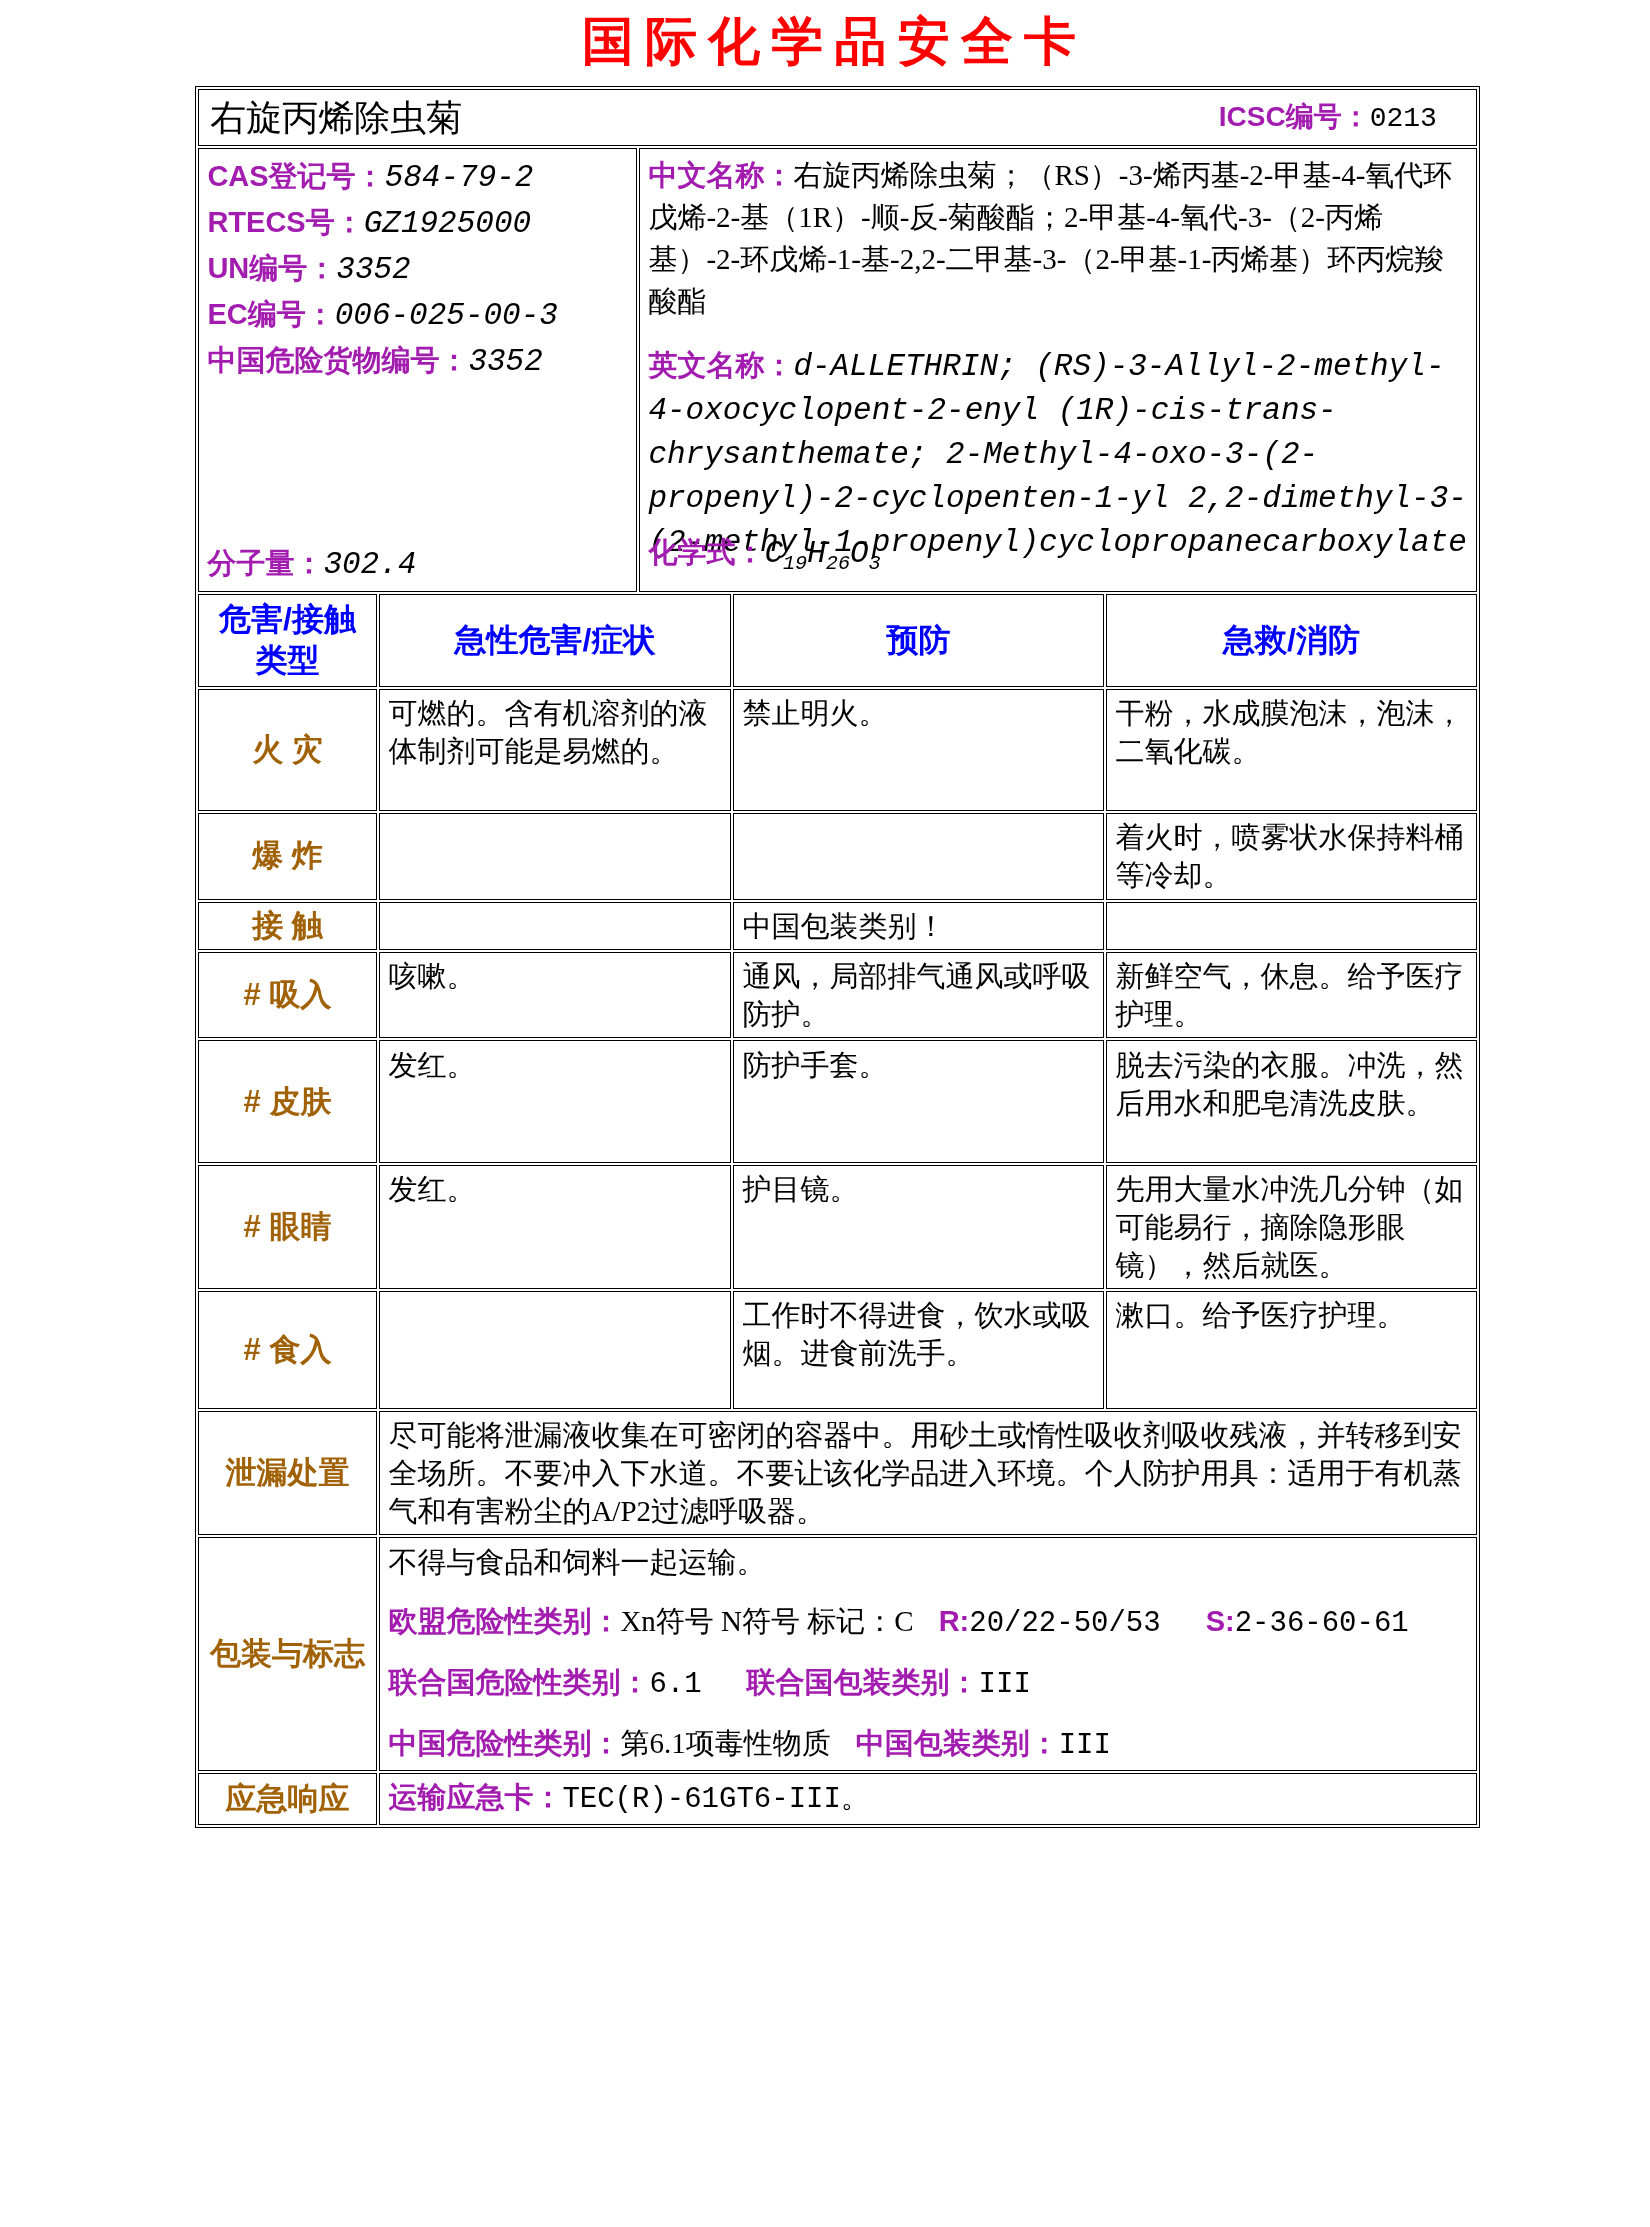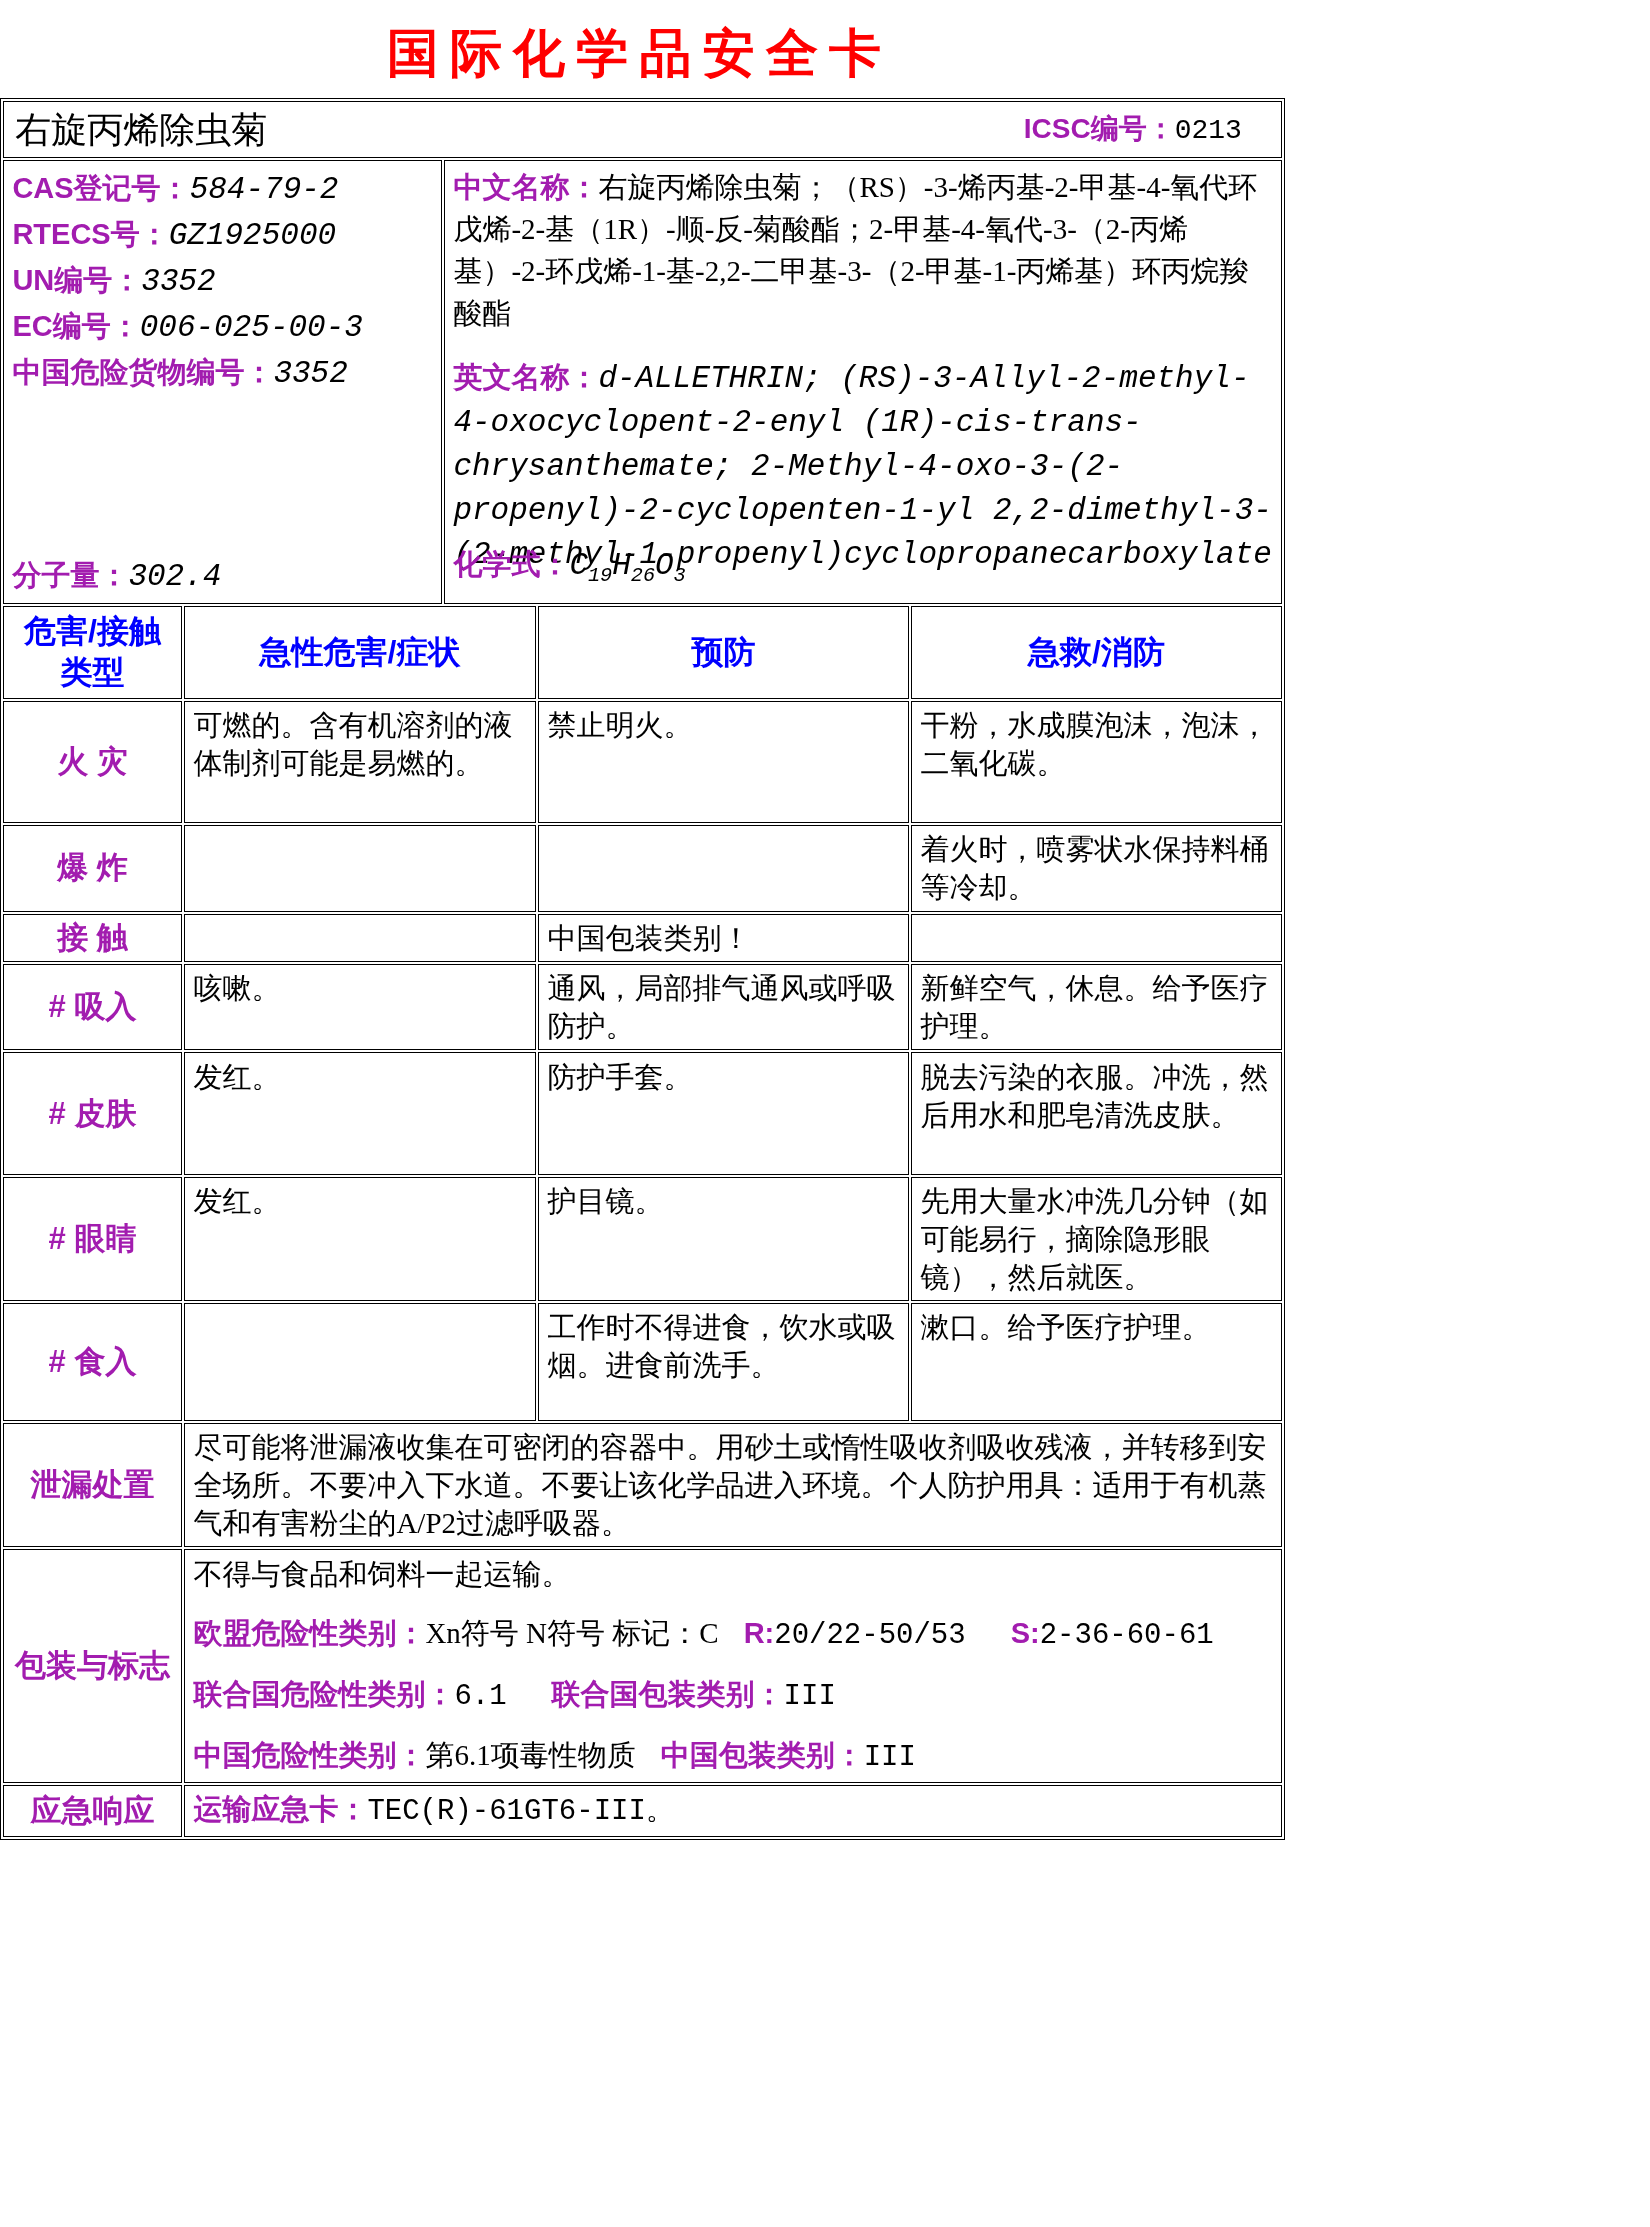--- a/index.html
+++ b/index.html
@@ -4,21 +4,21 @@
 <style>
   html, body {
     margin: 0; padding: 0;
     background: #ffffff;
     width: 1650px; height: 2227px;
     font-family: "Liberation Serif", "DejaVu Serif", serif;
     color: #000000;
     font-size: 29px;
     line-height: 38px;
   }
-  .page { width: 1279px; padding-top: 18px; }
+  .page { width: 1279px; margin-left: 195px; padding-top: 6px; }
 
   .doc-title {
     margin: 0 0 9.8px 0;
     text-align: center;
     color: #ff0000;
     font-family: "Liberation Sans", "DejaVu Sans", sans-serif;
     font-weight: bold;
     font-size: 52px;
     line-height: 70px;
     letter-spacing: 11.2px;
@@ -67,21 +67,21 @@
     height: 83px;
     vertical-align: middle; text-align: center;
     color: #0000ff;
     font-family: "Liberation Sans", "DejaVu Sans", sans-serif;
     font-weight: bold; font-size: 32px; line-height: 41px;
   }
 
   
   .tlabel {
     vertical-align: middle; text-align: center;
-    color: #a21caf;
+    color: #a16207;
     font-family: "Liberation Sans", "DejaVu Sans", sans-serif;
     font-weight: bold; font-size: 31px;
     white-space: nowrap;
   }
   .h-fire  td { height: 112px; }
   .h-expl  td { height: 70px; }
   .h-cont  td { height: 38px;  }
   .h-inh   td { height: 70px; }
   .h-skin  td { height: 112px; }
   .h-eye   td { height: 99px; }

